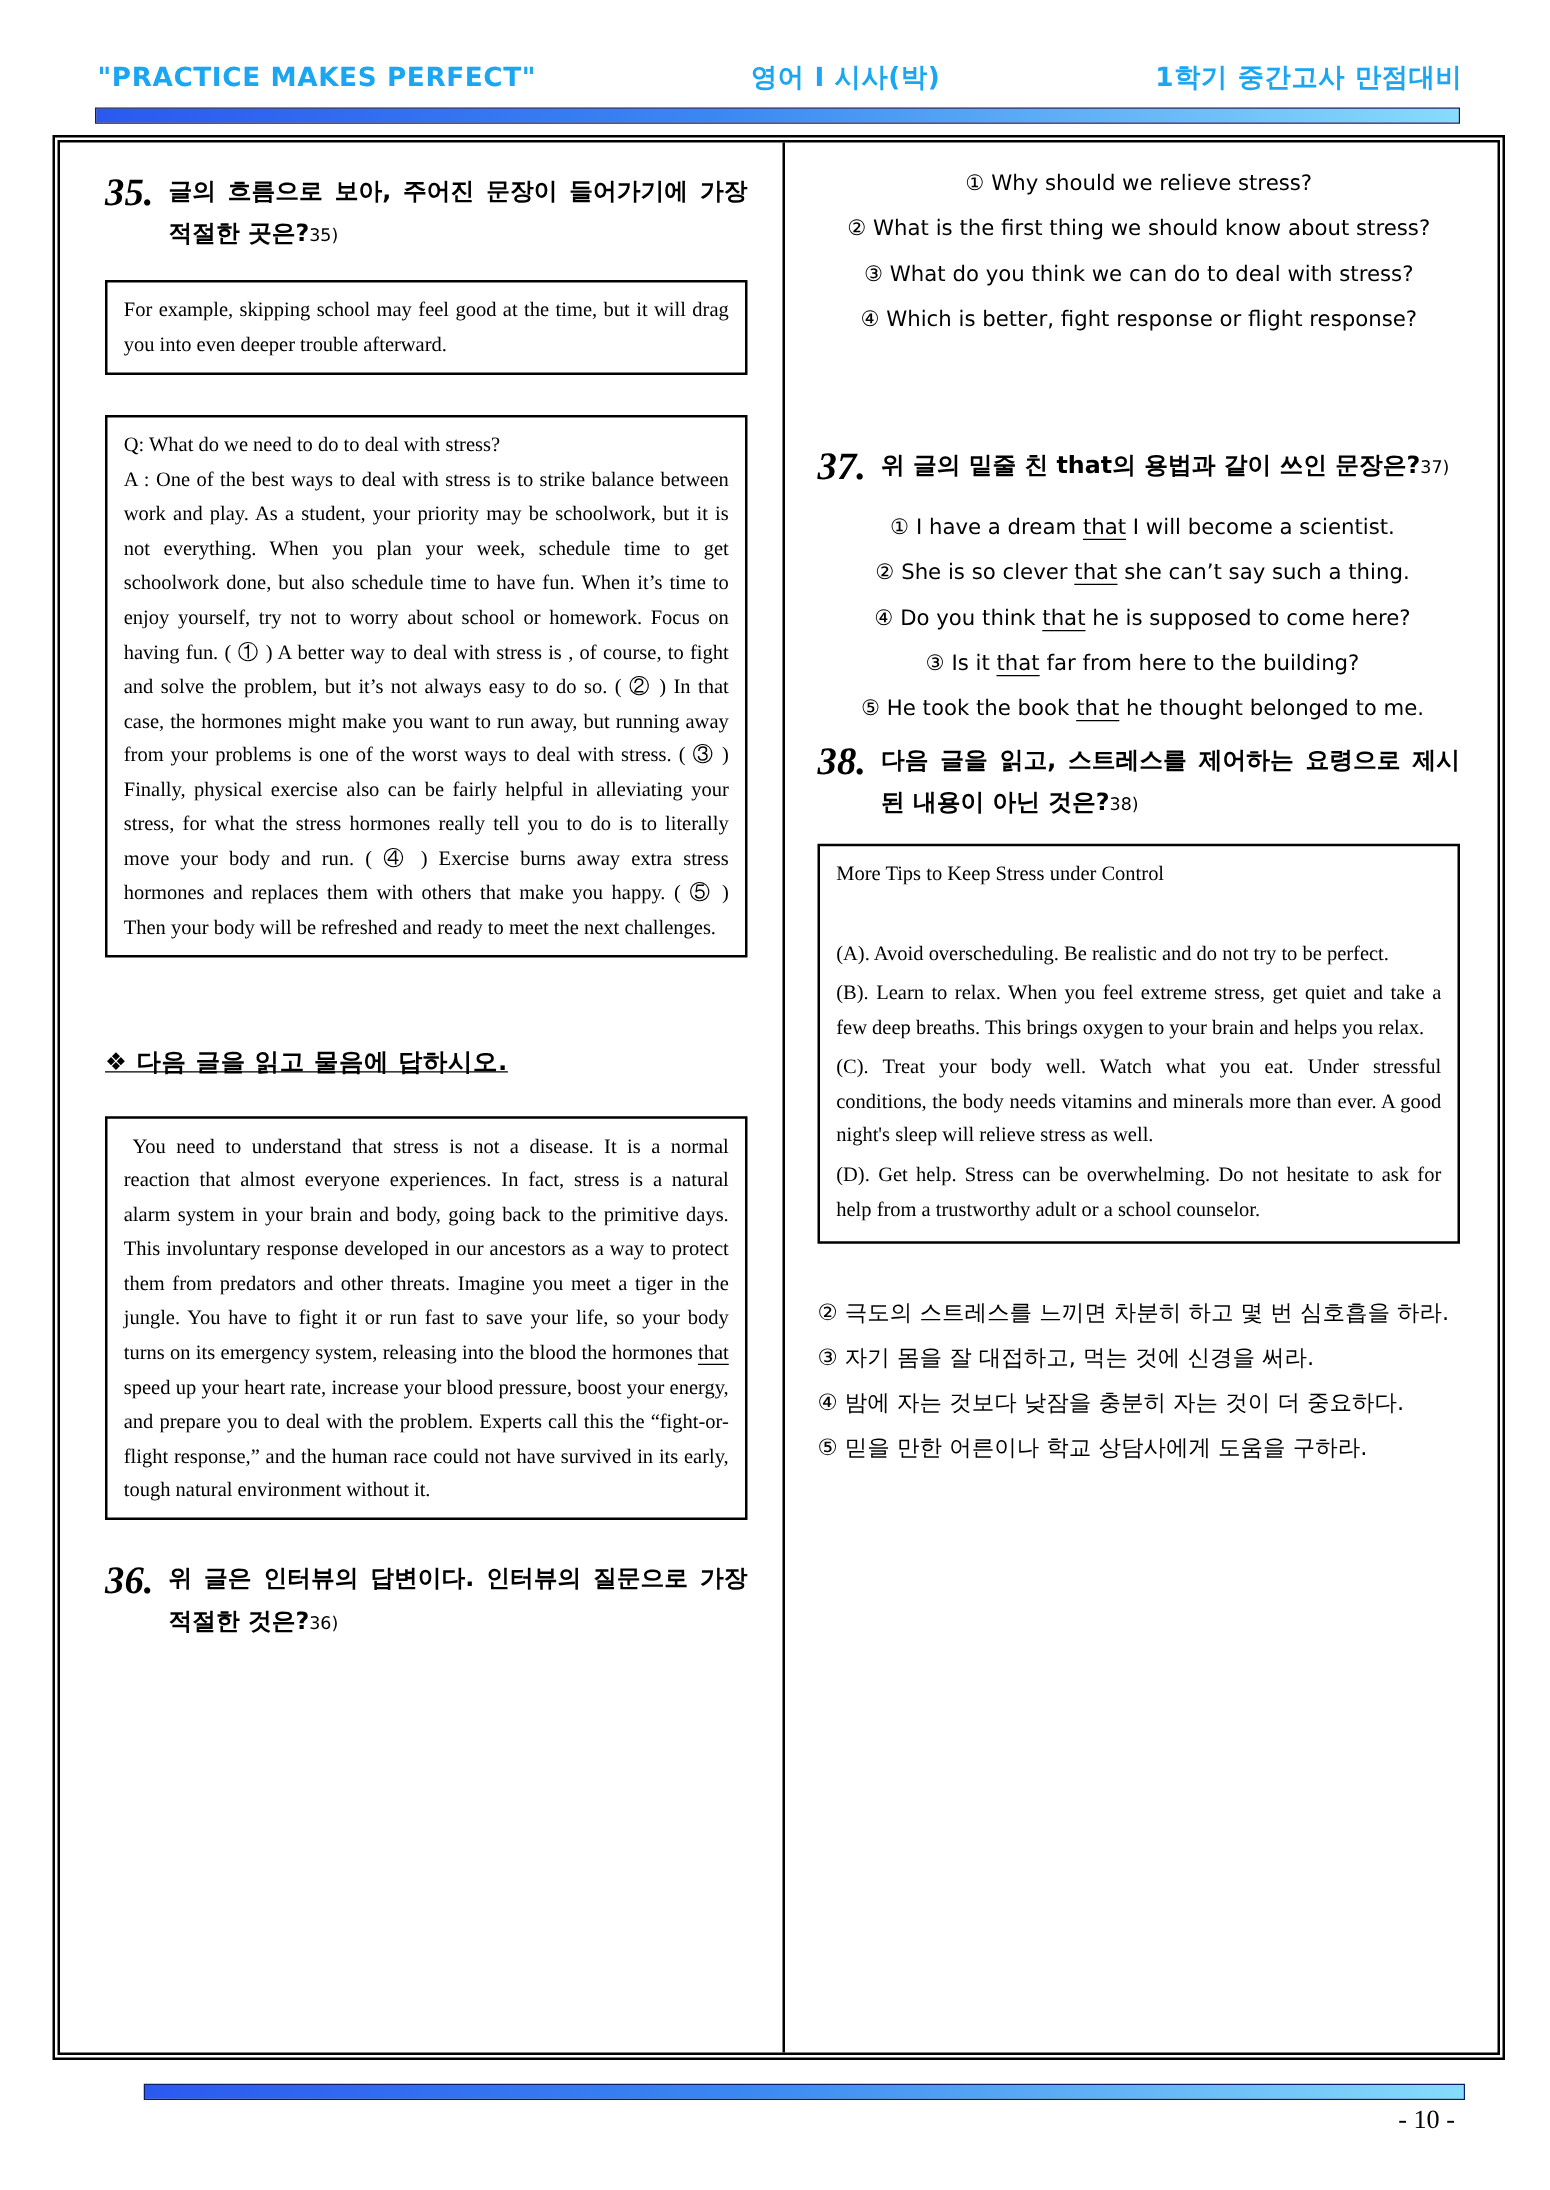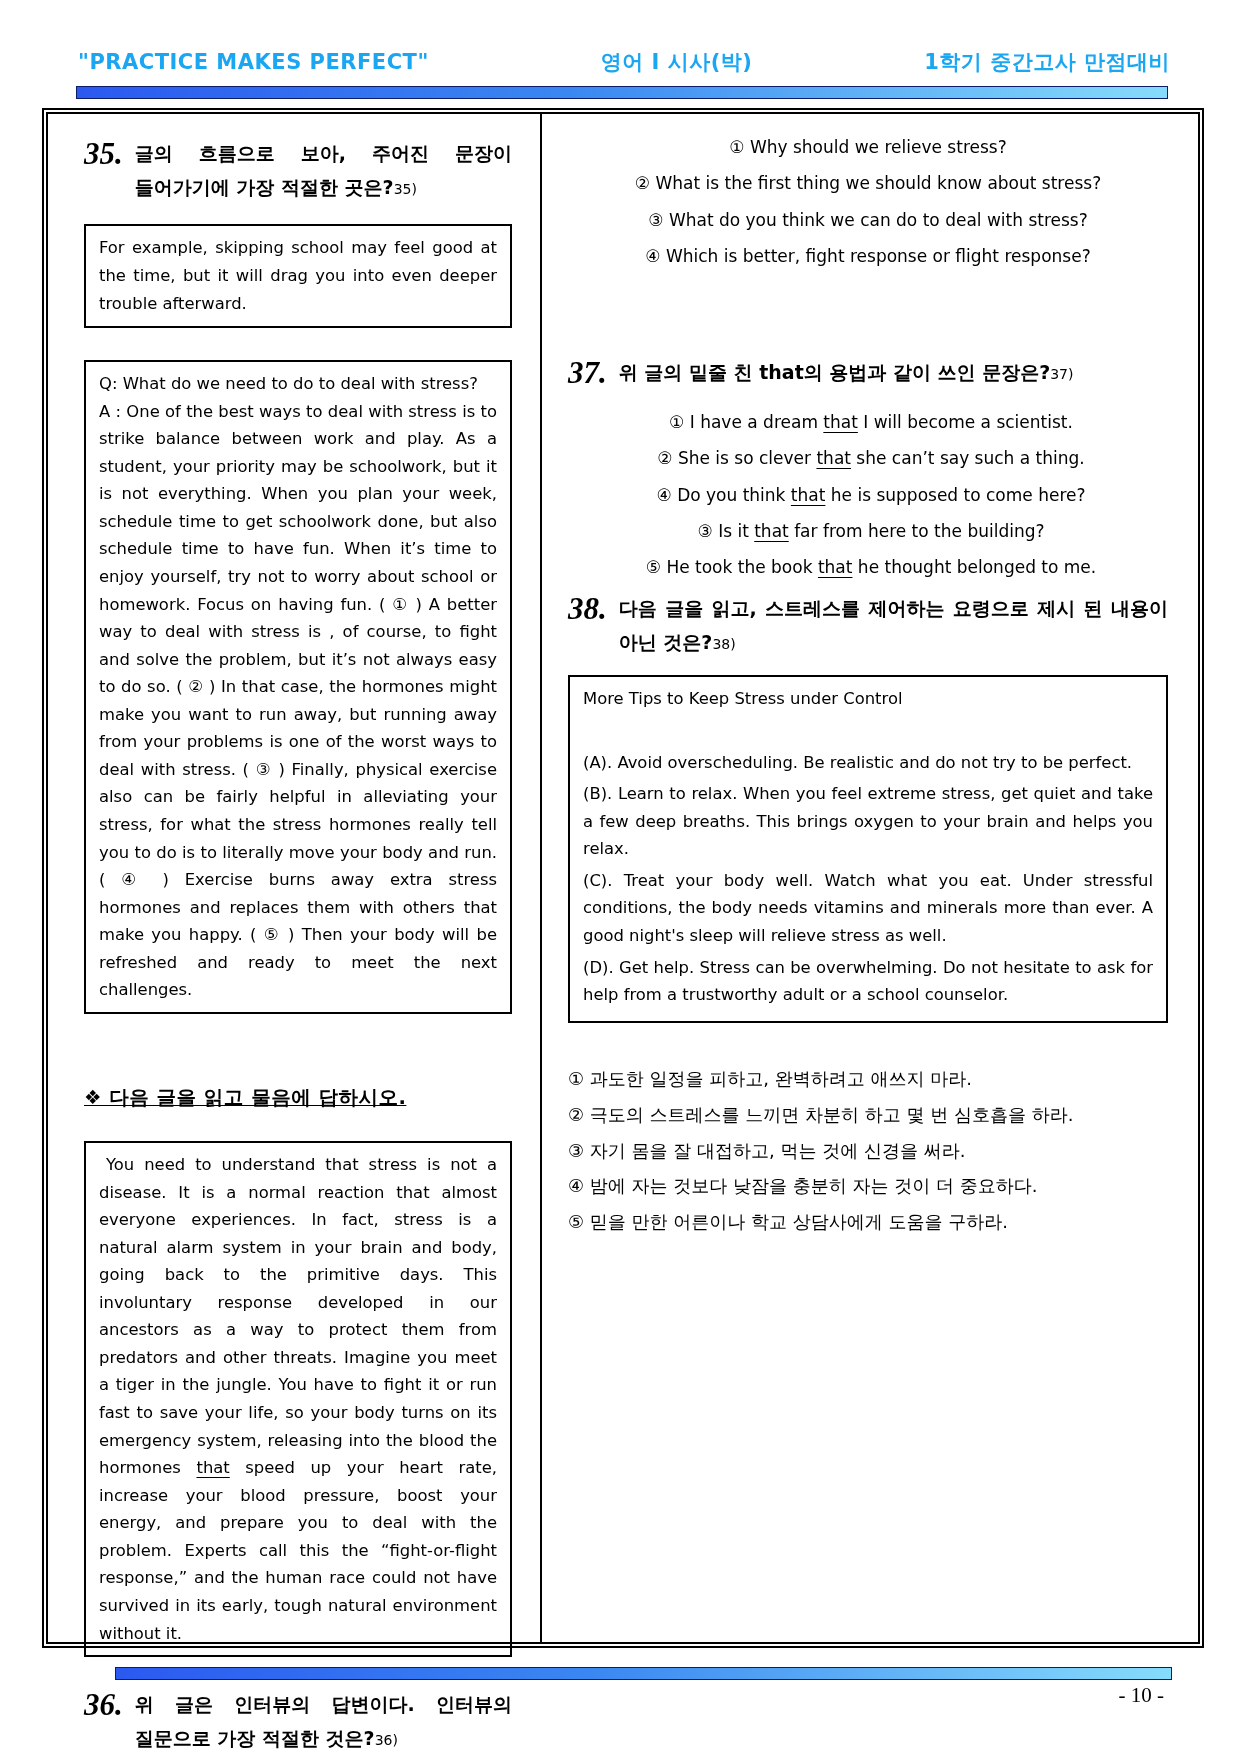--- a/index.html
+++ b/index.html
@@ -12,34 +12,34 @@
     display:flex; justify-content:space-between; align-items:baseline;
     color:#1ba6f2; font-weight:bold; font-size:21px; letter-spacing:0.5px; }
   .top-bar { position:absolute; top:86px; left:76px; right:72px; height:13px;
     background:linear-gradient(90deg,#2b59f0 0%, #3a87f2 45%, #86dcfb 100%);
     border:1px solid #0d1c66; }
 
   
   .main-frame { position:absolute; top:108px; left:42px; right:36px; bottom:104px;
     border:6px double #000; display:flex; background:#fff; }
   .col { padding-top:16px; }
-  .col-left  { width:492px; padding-left:36px; padding-right:28px; }
+  .col-left  { width:578px; padding-left:36px; padding-right:28px; }
   .col-right { flex:1; border-left:2px solid #000; padding-left:26px; padding-right:30px; }
 
   
   .qhead { display:flex; align-items:flex-start; gap:12px; }
   .qnum { font-family:"Liberation Serif", serif; font-style:italic; font-weight:bold;
     font-size:31px; line-height:1.15; flex:0 0 auto; }
   .qtext { font-weight:bold; font-size:19px; line-height:1.8; word-break:keep-all; text-align:justify; }
   .ref { font-size:14px; font-weight:normal; }
 
   
   .pbox { border:2px solid #000; padding:8px 13px; font-size:16.4px; line-height:1.7;
     text-align:justify; }
-  .pbox p { text-align:justify; }
+  .pbox p { text-align:justify;font-family:Liberation Serif, serif; }
   .u { text-decoration:underline; text-underline-offset:4px; }
 
   
   ul.options { list-style:none; font-size:17px; }
   ul.options li { margin-bottom:10px; line-height:1.55; text-align:center; }
   ul.options-kr { list-style:none; font-size:18px; }
   ul.options-kr li { margin-bottom:8px; line-height:1.55; padding-left:24px; text-indent:-24px;
     word-break:keep-all; }
 
   .section-head { font-weight:bold; font-size:19.5px; letter-spacing:0.5px;text-decoration:underline; }
@@ -130,21 +130,20 @@
 
       <div class="pbox" style="margin-top:16px; line-height:1.68;">
         <p class="tips-title">More Tips to Keep Stress under Control</p>
         <p class="tip-par">(A). Avoid overscheduling. Be realistic and do not try to be perfect.</p>
         <p class="tip-par">(B). Learn to relax. When you feel extreme stress, get quiet and take a few deep breaths. This brings oxygen to your brain and helps you relax.</p>
         <p class="tip-par">(C). Treat your body well. Watch what you eat. Under stressful conditions, the body needs vitamins and minerals more than ever. A good night's sleep will relieve stress as well.</p>
         <p class="tip-par">(D). Get help. Stress can be overwhelming. Do not hesitate to ask for help from a trustworthy adult or a school counselor.</p>
       </div>
 
       <ul class="options-kr" style="margin-top:42px;">
-        <li>① 과도한 일정을 피하고, 완벽하려고 애쓰지 마라.</li>
         <li>② 극도의 스트레스를 느끼면 차분히 하고 몇 번 심호흡을 하라.</li>
         <li>③ 자기 몸을 잘 대접하고, 먹는 것에 신경을 써라.</li>
         <li>④ 밤에 자는 것보다 낮잠을 충분히 자는 것이 더 중요하다.</li>
         <li>⑤ 믿을 만한 어른이나 학교 상담사에게 도움을 구하라.</li>
       </ul>
 
     </div>
   </div>
 
   <div class="footer-bar"></div>

